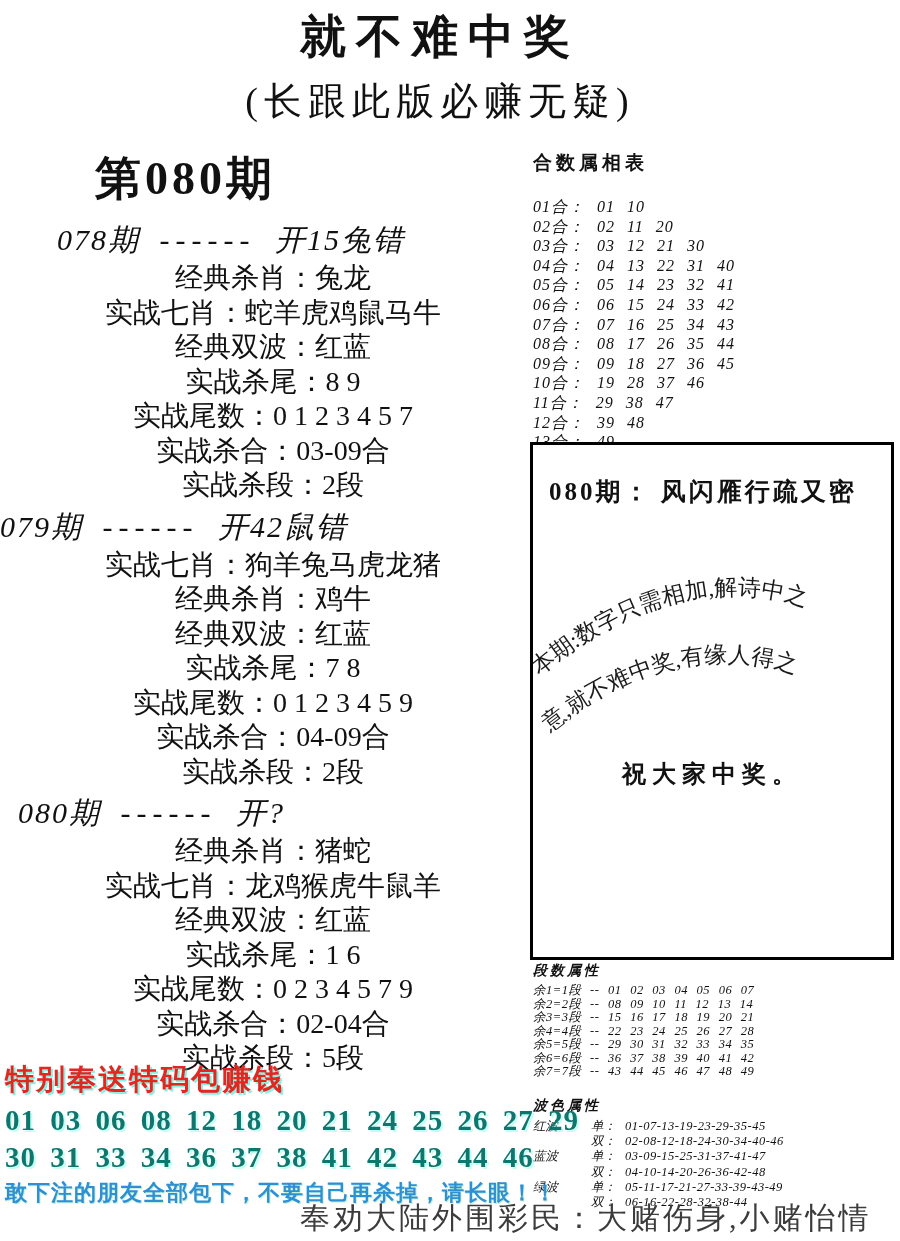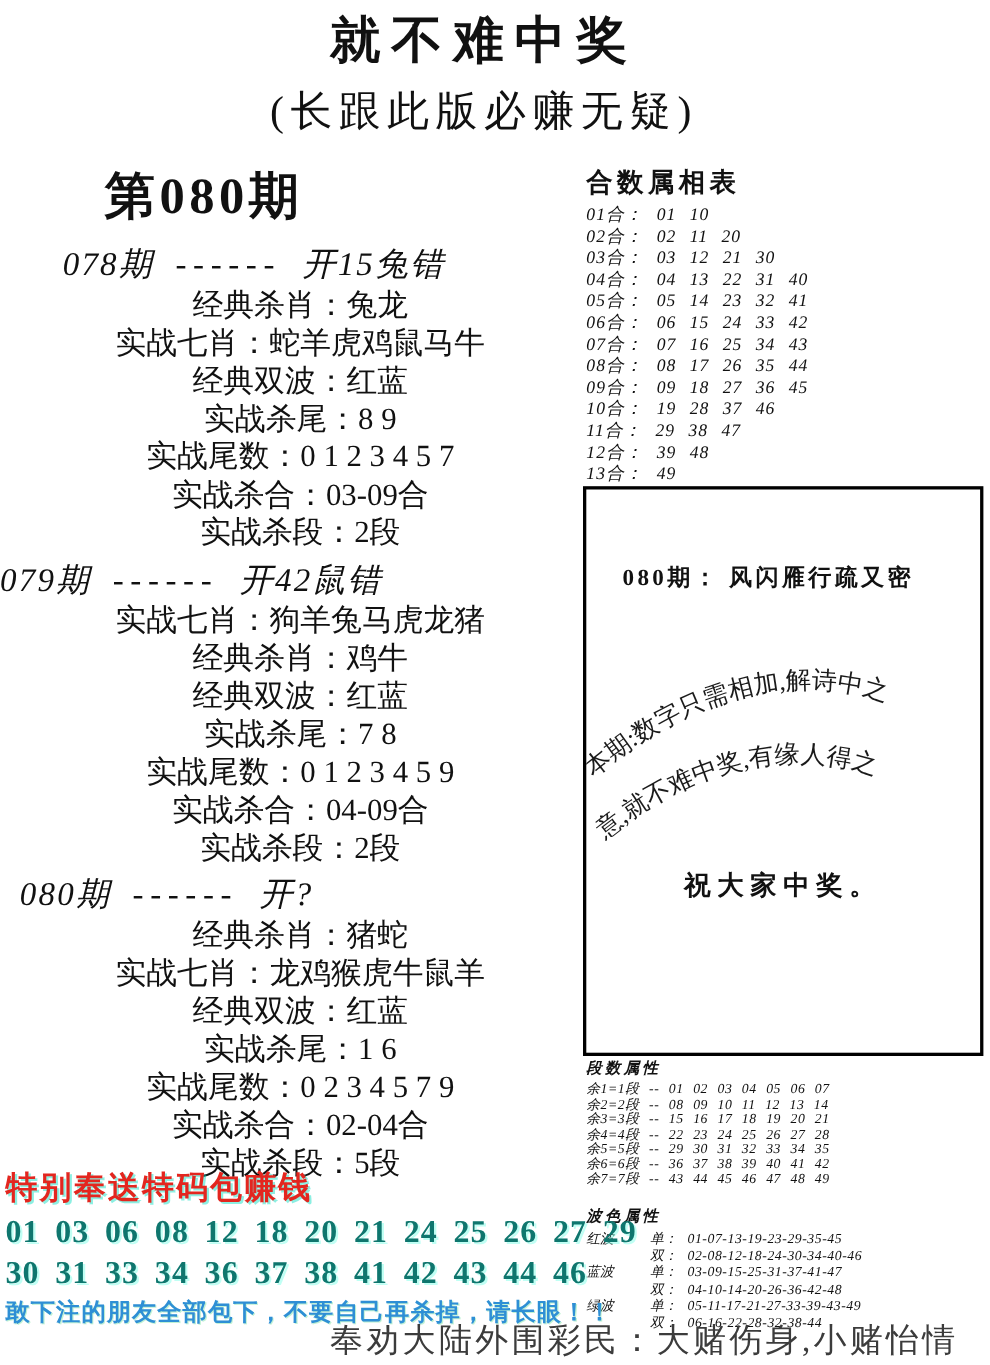--- a/index.html
+++ b/index.html
@@ -23,31 +23,31 @@
   .period-header { font-size:30px; font-style:italic; letter-spacing:2px; white-space:nowrap; }
   .period-header .dashes { letter-spacing:6px; font-style:normal; margin:0 10px; }
   .ph-0 { margin-left:57px; }
   .ph-1 { }
   .ph-2 { margin-left:18px; }
   .period-lines { text-align:center; font-size:28px; line-height:34.5px; padding-left:16px; margin-bottom:4px; }
   .period-lines div { white-space:nowrap; }
 
   
   .sum-table { position:absolute; top:150px; left:533px; width:362px; }
-  .sum-title { font-size:24px; font-weight:bold; letter-spacing:4px; margin-bottom:4px; }
+  .sum-title { font-size:19px; font-weight:bold; letter-spacing:4px; margin-bottom:21px; }
   .sum-row { font-size:16px; font-style:italic; line-height:19.6px; letter-spacing:1px; word-spacing:7px; white-space:nowrap; }
 
   
   .poem-box {
     position:absolute; top:442px; left:530px;
     width:364px; height:518px;
     border:3px solid #000;
     background:#fff;
   }
-  .poem-issue { font-size:21px; font-weight:bold; padding:30px 14px 0 33px; letter-spacing:3px; white-space:nowrap;margin-top:36px; }
+  .poem-issue { font-size:25px; font-weight:bold; padding:30px 14px 0 16px; letter-spacing:3px; white-space:nowrap; }
   .poem-arcs { display:block; margin-top:10px; }
   .poem-arcs text { font-size:23px; fill:#1a1a1a; font-family:"Liberation Serif","DejaVu Serif",serif; }
   .poem-wish { text-align:center; font-size:24px; font-weight:bold; letter-spacing:6px; margin-top:0px; }
 
   
   .seg-table { position:absolute; top:962px; left:533px; width:362px; }
   .seg-title { font-size:14px; font-weight:bold; font-style:italic; letter-spacing:3px; margin-bottom:4px; }
   .seg-row { font-size:12.5px; font-style:italic; line-height:13.5px; letter-spacing:0.5px; word-spacing:5px; white-space:nowrap; }
 
   

